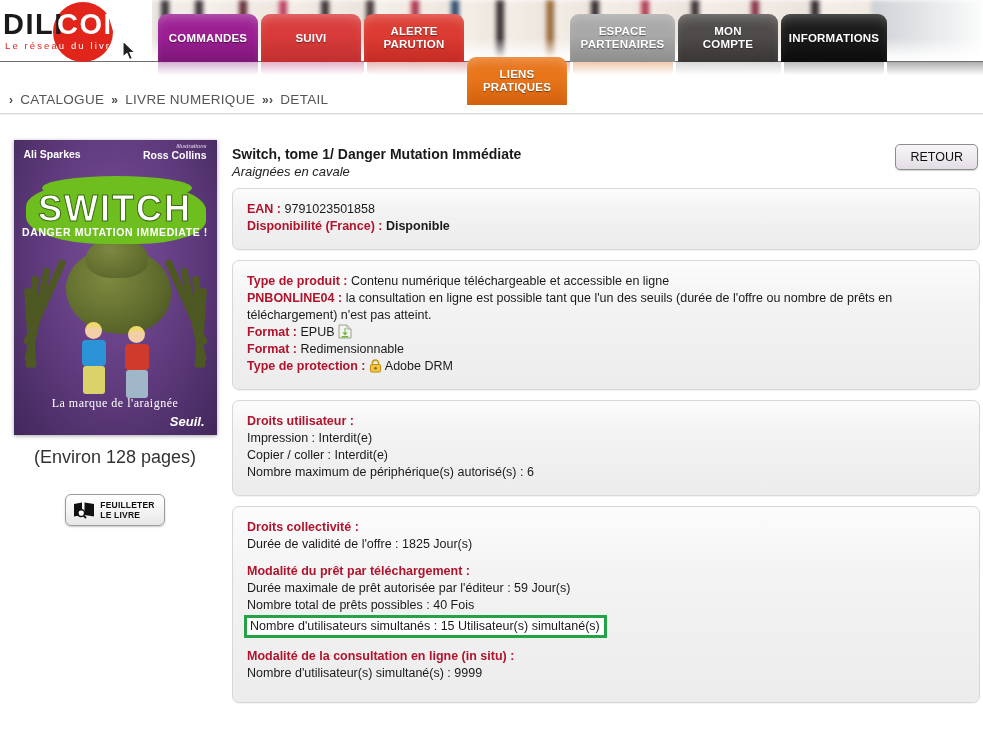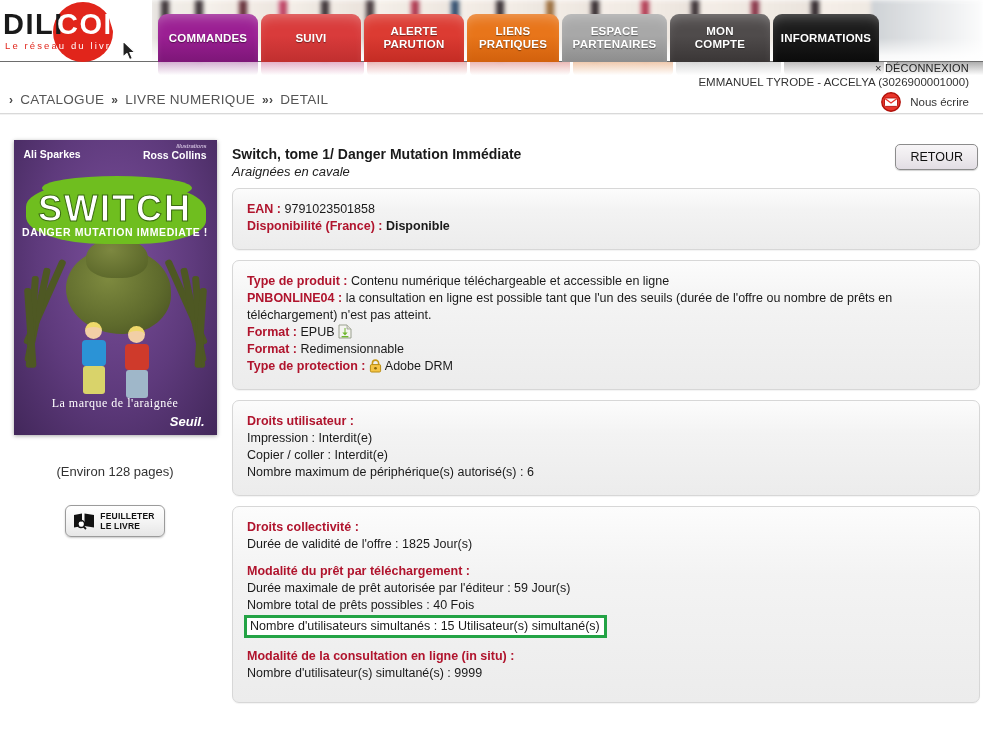--- a/index.html
+++ b/index.html
@@ -220,21 +220,21 @@
   .kid-body { width: 24px; height: 26px; margin: 1px auto 0; border-radius: 4px; }
   .kid-legs { width: 22px; height: 28px; margin: 0 auto; border-radius: 3px; }
   .cv-footline {
     position: absolute; left: 0; right: 0; bottom: 24px; text-align: center;
     font-size: 12px; color: #ffffff; font-family: "Liberation Serif", serif;
     letter-spacing: .5px;
   }
   .cv-pub { position: absolute; right: 12px; bottom: 6px; color: #fff; font-size: 13px; font-weight: 700; font-style: italic; }
 
   #pages-label {
-    text-align: center; margin-top: 29px; font-size: 13px; color: #333;
+    text-align: center; margin-top: 12px; font-size: 18px; color: #333;
   }
   #feuilleter-wrap { text-align: center; margin-top: 26px; }
   #feuilleter {
     display: inline-flex; align-items: center; gap: 5px;
     border: 1px solid #9b9b9b; border-radius: 6px;
     background: linear-gradient(180deg,#ffffff 0%,#f3f3f3 55%,#e6e6e6 100%);
     padding: 5px 9px 5px 7px; cursor: pointer;
     box-shadow: 0 1px 2px rgba(0,0,0,.22);
   }
   #feuilleter .txt {
@@ -309,21 +309,21 @@
       <div class="tab" style="width: 100px; background: linear-gradient(rgb(155, 31, 147) 0%, rgb(155, 31, 147) 45%, rgb(125, 22, 120) 100%);">
         <span style="white-space: pre-line;">COMMANDES</span>
       </div>
       <div class="tab" style="width: 100px; background: linear-gradient(rgb(217, 59, 59) 0%, rgb(217, 59, 59) 45%, rgb(192, 47, 47) 100%);">
         <span style="white-space: pre-line;">SUIVI</span>
       </div>
       <div class="tab" style="width: 100px; background: linear-gradient(rgb(220, 59, 50) 0%, rgb(220, 59, 50) 45%, rgb(196, 44, 36) 100%);">
         <span style="white-space: pre-line;">ALERTE
 PARUTION</span>
       </div>
-      <div class="tab" style="width: 92px; background: linear-gradient(rgb(232, 117, 26) 0%, rgb(232, 117, 26) 45%, rgb(210, 97, 13) 100%);">
+      <div class="tab" style="width: 100px; background: linear-gradient(rgb(232, 117, 26) 0%, rgb(232, 117, 26) 45%, rgb(210, 97, 13) 100%); margin-top: 43px;">
         <span style="white-space: pre-line;">LIENS
 PRATIQUES</span>
       </div>
       <div class="tab" style="width: 105px; background: linear-gradient(rgb(168, 168, 168) 0%, rgb(168, 168, 168) 45%, rgb(141, 141, 141) 100%);">
         <span style="white-space: pre-line;">ESPACE
 PARTENAIRES</span>
       </div>
       <div class="tab" style="width: 100px; background: linear-gradient(rgb(79, 75, 75) 0%, rgb(79, 75, 75) 45%, rgb(58, 54, 54) 100%); align-items: center;">
         <span style="white-space: pre-line;">MON
 COMPTE</span>
@@ -340,35 +340,20 @@
       <div class="reflect" style="width: 100px; background: linear-gradient(rgba(210, 97, 13, 0.333) 0%, transparent 95%);"></div>
       <div class="reflect" style="width: 105px; background: linear-gradient(rgba(141, 141, 141, 0.333) 0%, transparent 95%);"></div>
       <div class="reflect" style="width: 100px; background: linear-gradient(rgba(58, 54, 54, 0.333) 0%, transparent 95%);"></div>
       <div class="reflect" style="width: 106px; background: linear-gradient(rgba(11, 11, 11, 0.333) 0%, transparent 95%);"></div>
     </div>
 
   <svg id="cursor" width="16" height="22" viewBox="0 0 16 22">
     <path d="M1,1 L1,17 L5,13.5 L7.6,19.6 L10.3,18.4 L7.8,12.6 L13,12.6 Z" fill="#222" stroke="#fff" stroke-width="1.1" stroke-linejoin="round"></path>
   </svg>
 
-  <div id="userbox">
-    <div id="deconnexion">
-      <span class="x">×</span>
-      <span>DÉCONNEXION</span>
-    </div>
-    <div id="useridline">EMMANUEL TYRODE  -  ACCELYA  (3026900001000)</div>
-    <div id="nousecrire">
-      <svg width="28" height="20" viewBox="0 0 28 20">
-        <circle cx="14" cy="10" r="9.2" fill="#e8342a" stroke="#b01009" stroke-width="1.4"></circle>
-        <rect x="7.5" y="6" width="13" height="8.4" rx="1" fill="#fff" stroke="#b01009" stroke-width=".9"></rect>
-        <path d="M7.6,6.3 L14,11 L20.4,6.3" fill="none" stroke="#e8342a" stroke-width="1.4"></path>
-      </svg>
-      <span class="label">Nous écrire</span>
-    </div>
-  </div>
 
   <div id="breadcrumb">
       <span class="chev">›</span>
       <span class="crumb">CATALOGUE</span>
       <span class="chev">»</span>
       <span class="crumb">LIVRE NUMERIQUE</span>
       <span class="chev">»›</span>
       <span class="crumb">DETAIL</span>
     </div>
   <div id="breadcrumb-rule"></div>

